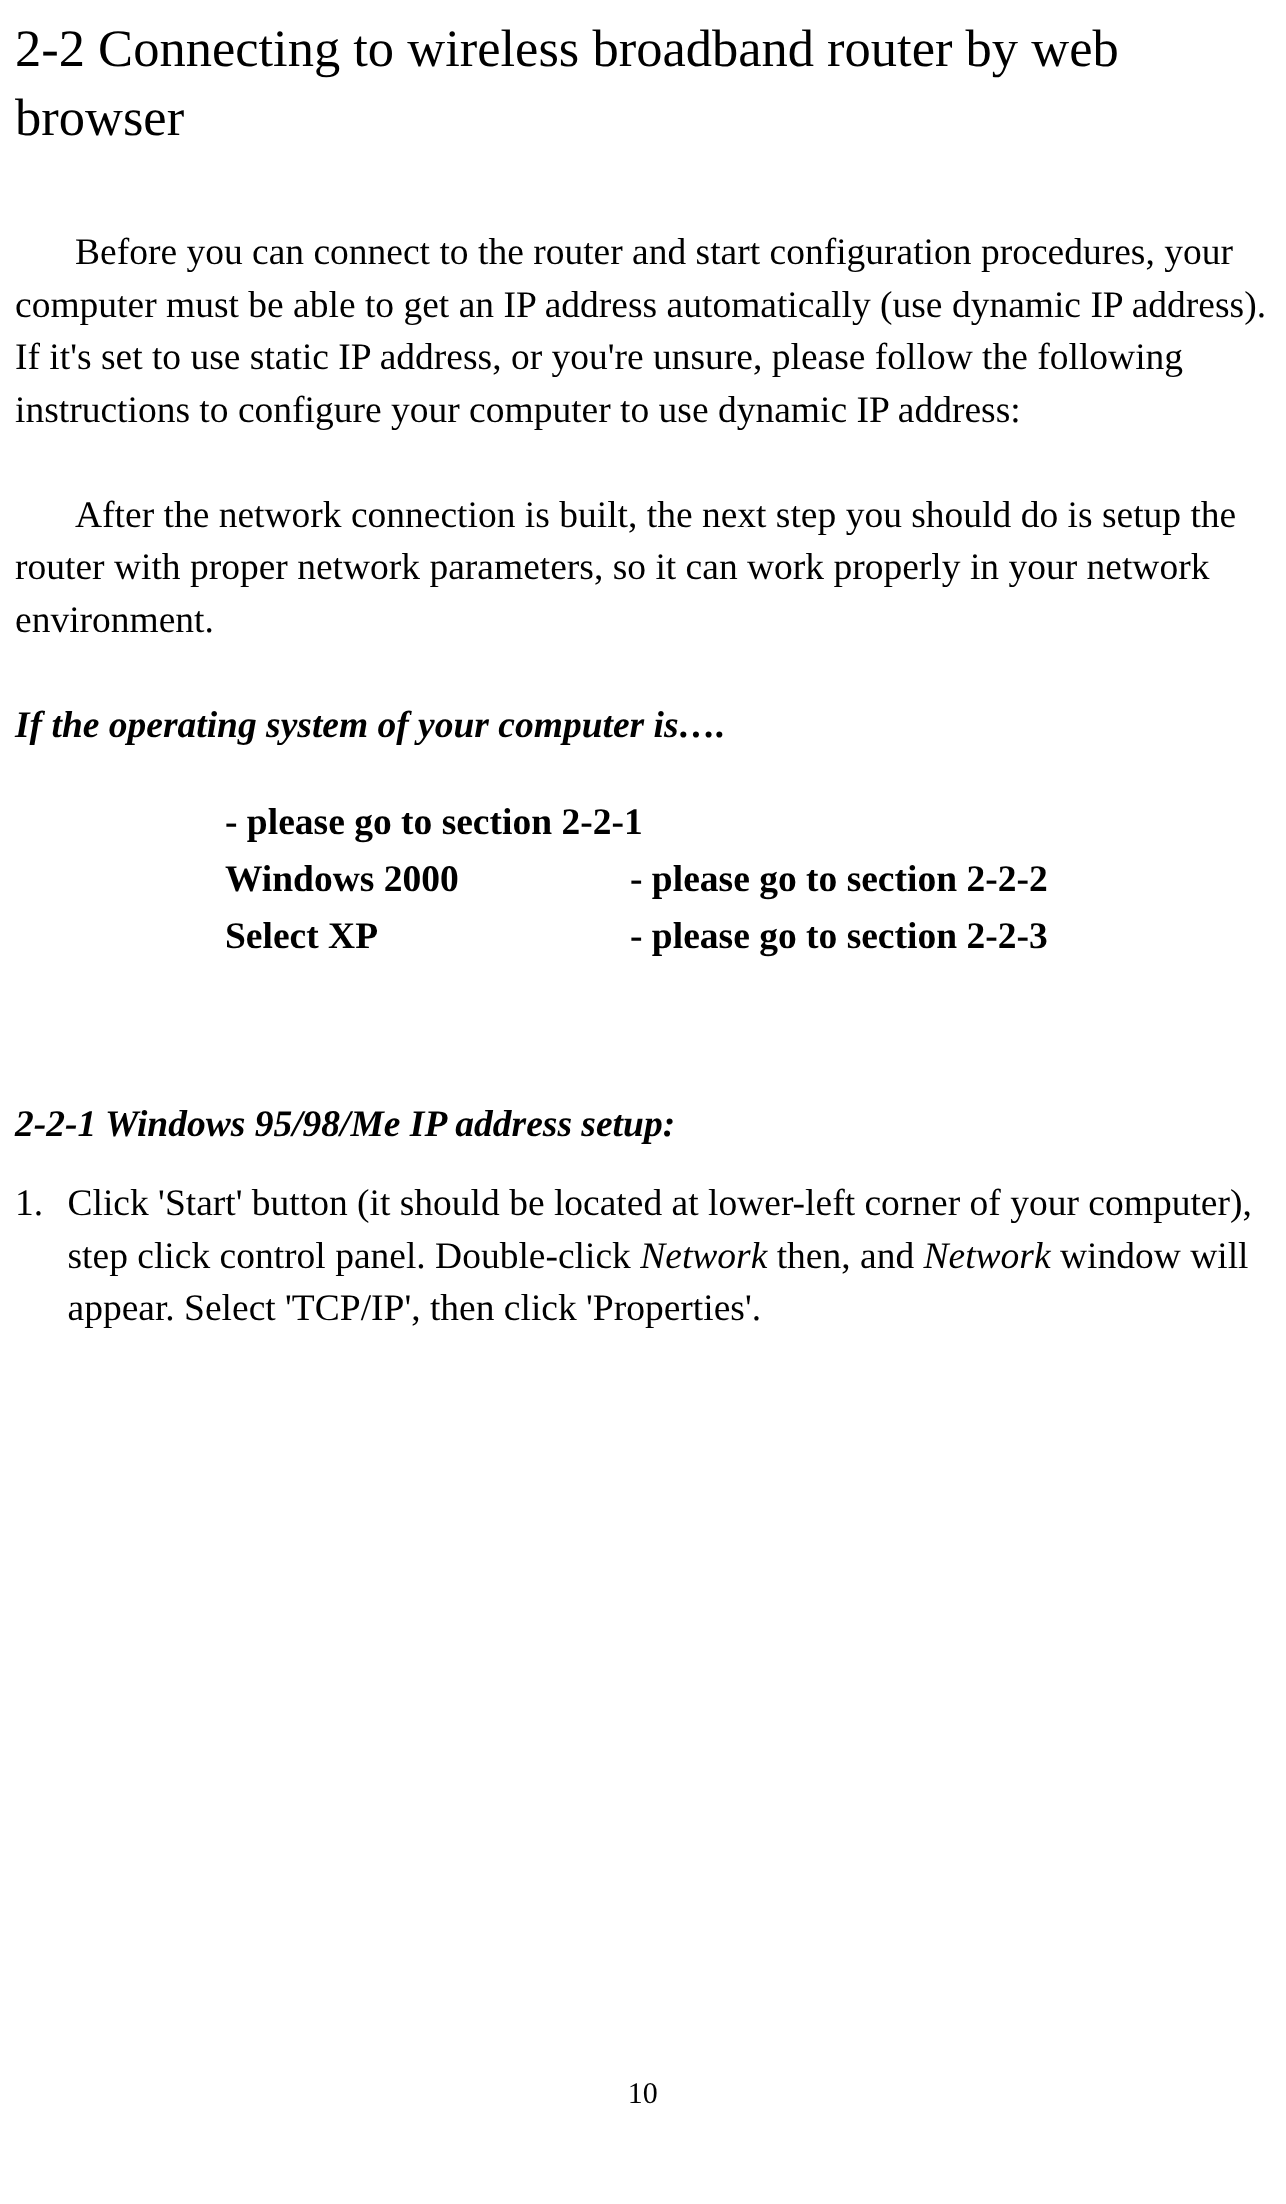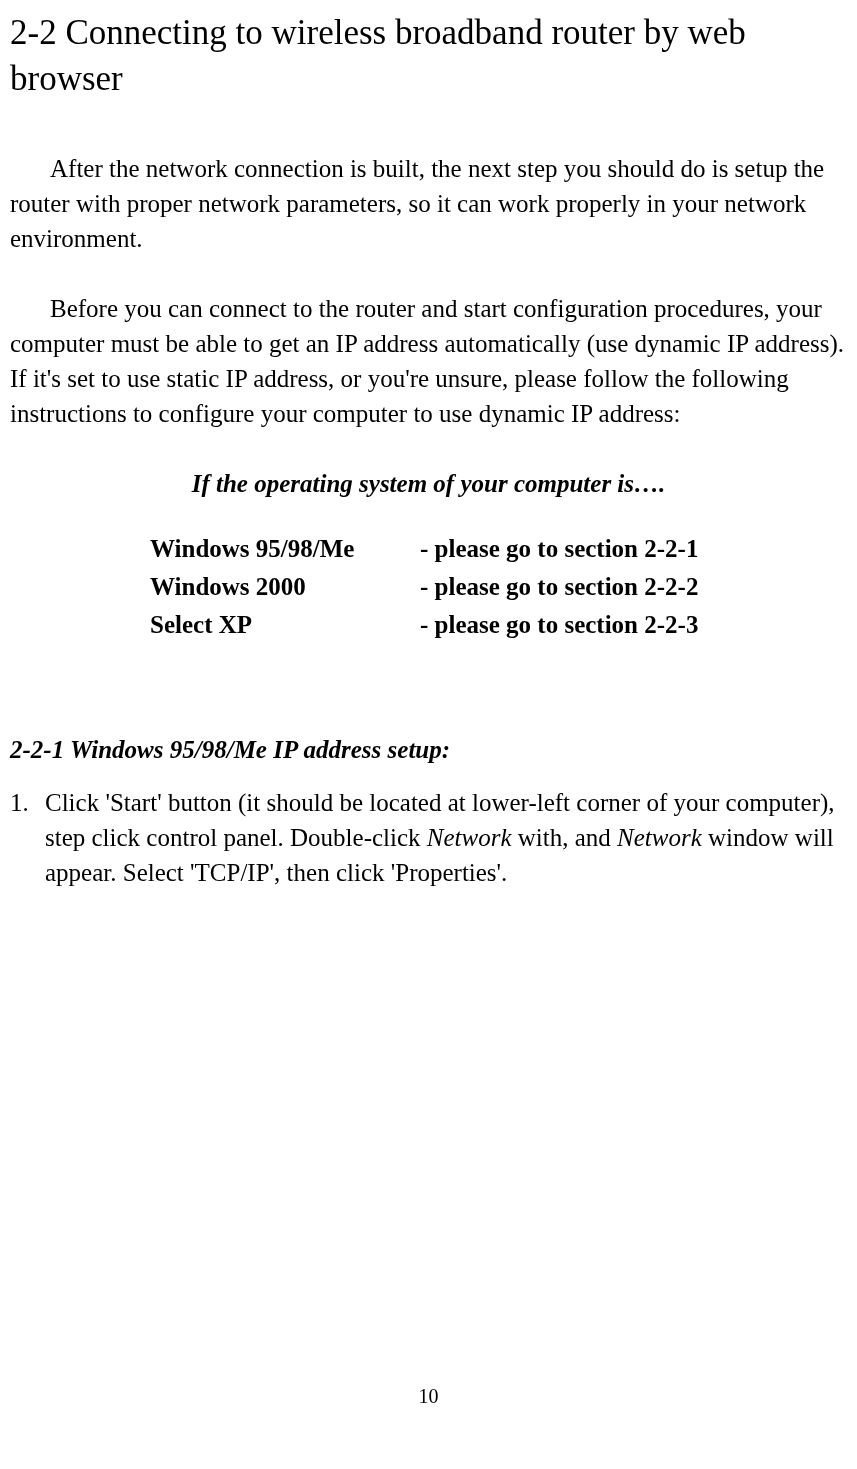--- a/index.html
+++ b/index.html
@@ -25,21 +25,20 @@
       margin-bottom: 35px;
     }
     .para .indent {
       display: inline-block;
       width: 40px;
     }
     .bolditalic {
       font-weight: bold;
       font-style: italic;
       margin-bottom: 30px;
-      text-align: center;
     }
     .os-table {
       margin-left: 140px;
       margin-bottom: 90px;
     }
     .os-row {
       display: flex;
       font-weight: bold;
       margin-bottom: 3px;
     }
@@ -76,48 +75,47 @@
     }
   </style>
 </head>
 <body>
 
 <div class="page">
 
   <div class="heading">2-2 Connecting to wireless broadband router by web browser</div>
 
   <div class="para">
-    <span class="indent"></span><span>After the network connection is built, the next step you should do is setup the router with proper network parameters, so it can work properly in your network environment.</span>
+    <span class="indent"></span><span>Before you can connect to the router and start configuration procedures, your computer must be able to get an IP address automatically (use dynamic IP address). If it's set to use static IP address, or you're unsure, please follow the following instructions to configure your computer to use dynamic IP address:</span>
   </div>
 
   <div class="para">
-    <span class="indent"></span><span>Before you can connect to the router and start configuration procedures, your computer must be able to get an IP address automatically (use dynamic IP address). If it's set to use static IP address, or you're unsure, please follow the following instructions to configure your computer to use dynamic IP address:</span>
+    <span class="indent"></span><span>After the network connection is built, the next step you should do is setup the router with proper network parameters, so it can work properly in your network environment.</span>
   </div>
 
   <div class="bolditalic">If the operating system of your computer is….</div>
 
   <div class="os-table">
     <div class="os-row">
-      <div class="os-name">Windows 95/98/Me</div>
       <div>- please go to section 2-2-1</div>
     </div>
     <div class="os-row">
       <div class="os-name">Windows 2000</div>
       <div>- please go to section 2-2-2</div>
     </div>
     <div class="os-row">
       <div class="os-name">Select XP</div>
       <div>- please go to section 2-2-3</div>
     </div>
   </div>
 
   <div class="subheading">2-2-1 Windows 95/98/Me IP address setup:</div>
 
   <div class="numbered">
     <div class="num-label">1.</div>
     <div class="num-body">
-      <span>Click 'Start' button (it should be located at lower-left corner of your computer), step click control panel. Double-click </span><span class="em">Network</span><span> with, and </span><span class="em">Network</span><span> window will appear. Select 'TCP/IP', then click 'Properties'.</span>
+      <span>Click 'Start' button (it should be located at lower-left corner of your computer), step click control panel. Double-click </span><span class="em">Network</span><span> then, and </span><span class="em">Network</span><span> window will appear. Select 'TCP/IP', then click 'Properties'.</span>
     </div>
   </div>
 
   <div class="page-number">10</div>
 
 </div>
 
 </body></html>

